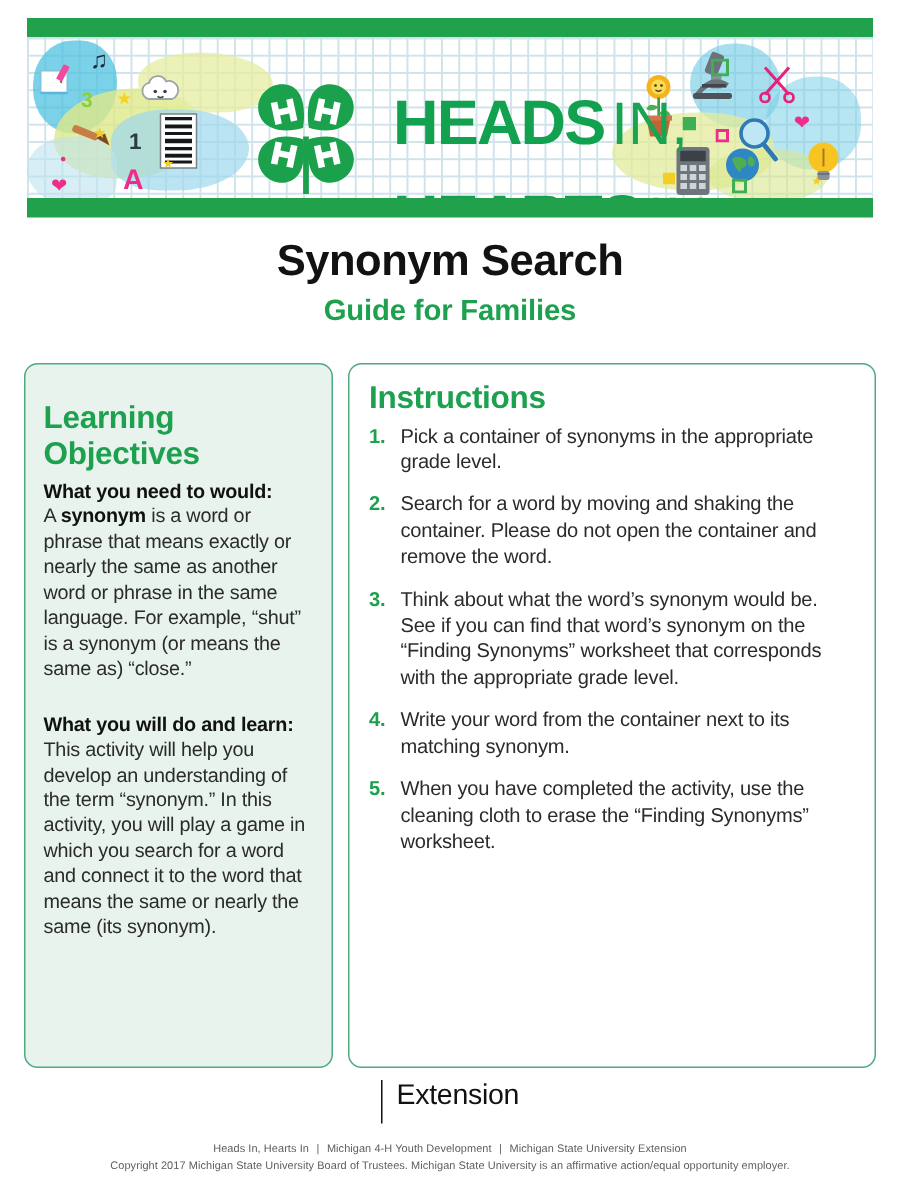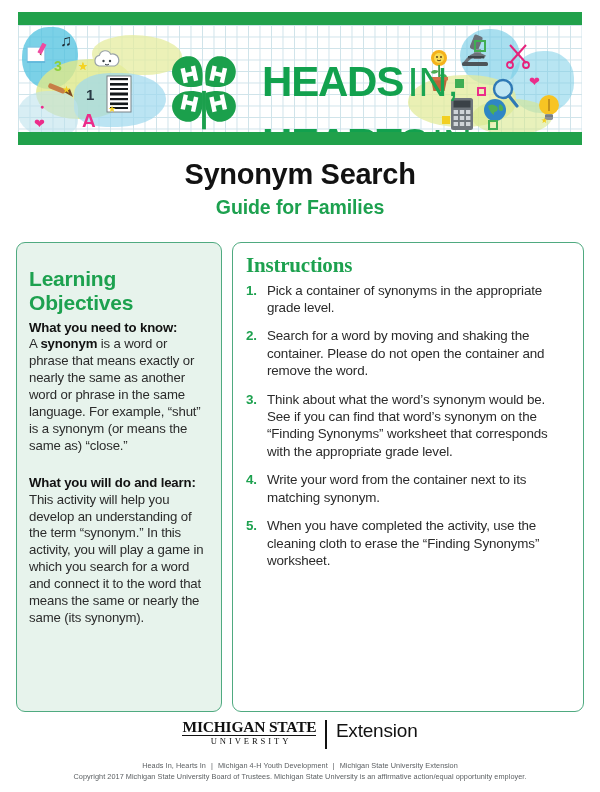--- a/index.html
+++ b/index.html
@@ -144,21 +144,21 @@
     padding: 11px 14px 10px 13px;
   }
   .panel-heading {
     color: #1da14f;
     font-weight: 700;
     font-size: 21px;
     line-height: 1.12;
     letter-spacing: -0.2px;
     margin: 0 0 6px 0;
   }
-  #panel-right .panel-heading { margin-bottom: 4px; font-family: Liberation Serif, serif; }
+  #panel-right .panel-heading { margin-bottom: 4px; }
 
   .sub-heading {
     font-weight: 700;
     font-size: 13.2px;
     color: #111111;
     line-height: 1.17;
     margin: 0 0 1px 0;
     letter-spacing: -0.15px;
   }
   .body-para {
@@ -442,21 +442,21 @@
     </div>
   </div>
 </div>
 
 <div id="page-title">Synonym Search</div>
 <div id="page-subtitle">Guide for Families</div>
 
 <div id="panel-left" class="panel">
   <div class="panel-heading">Learning Objectives</div>
 
-  <div class="sub-heading">What you need to know:</div>
+  <div class="sub-heading">What you need to would:</div>
   <p class="body-para"><span>A </span><b>synonym</b><span> is a word or phrase that means exactly or nearly the same as another word or phrase in the same language. For example, “shut” is a synonym (or means the same as) “close.”</span></p>
 
   <div class="spacer-gap"></div>
 
   <div class="sub-heading">What you will do and learn:</div>
   <p class="body-para">This activity will help you develop an understanding of the term “synonym.” In this activity, you will play a game in which you search for a word and connect it to the word that means the same or nearly the same (its synonym).</p>
 </div>
 
 <div id="panel-right" class="panel">
   <div class="panel-heading">Instructions</div>
@@ -478,24 +478,20 @@
       <span>Write your word from the container next to its matching synonym.</span>
     </li>
     <li>
       <span class="num">5.</span>
       <span>When you have completed the activity, use the cleaning cloth to erase the “Finding Synonyms” worksheet.</span>
     </li>
   </ol>
 </div>
 
 <div id="msu-logo">
-  <div id="msu-left">
-    <div id="msu-top">MICHIGAN STATE</div>
-    <div id="msu-bottom">UNIVERSITY</div>
-  </div>
   <div id="msu-divider"></div>
   <div id="msu-ext">Extension</div>
 </div>
 
 <div id="footnote">
   <div>
     <span>Heads In, Hearts In</span><span class="sep">|</span><span>Michigan 4-H Youth Development</span><span class="sep">|</span><span>Michigan State University Extension</span>
   </div>
   <div>Copyright 2017 Michigan State University Board of Trustees. Michigan State University is an affirmative action/equal opportunity employer.</div>
 </div>

